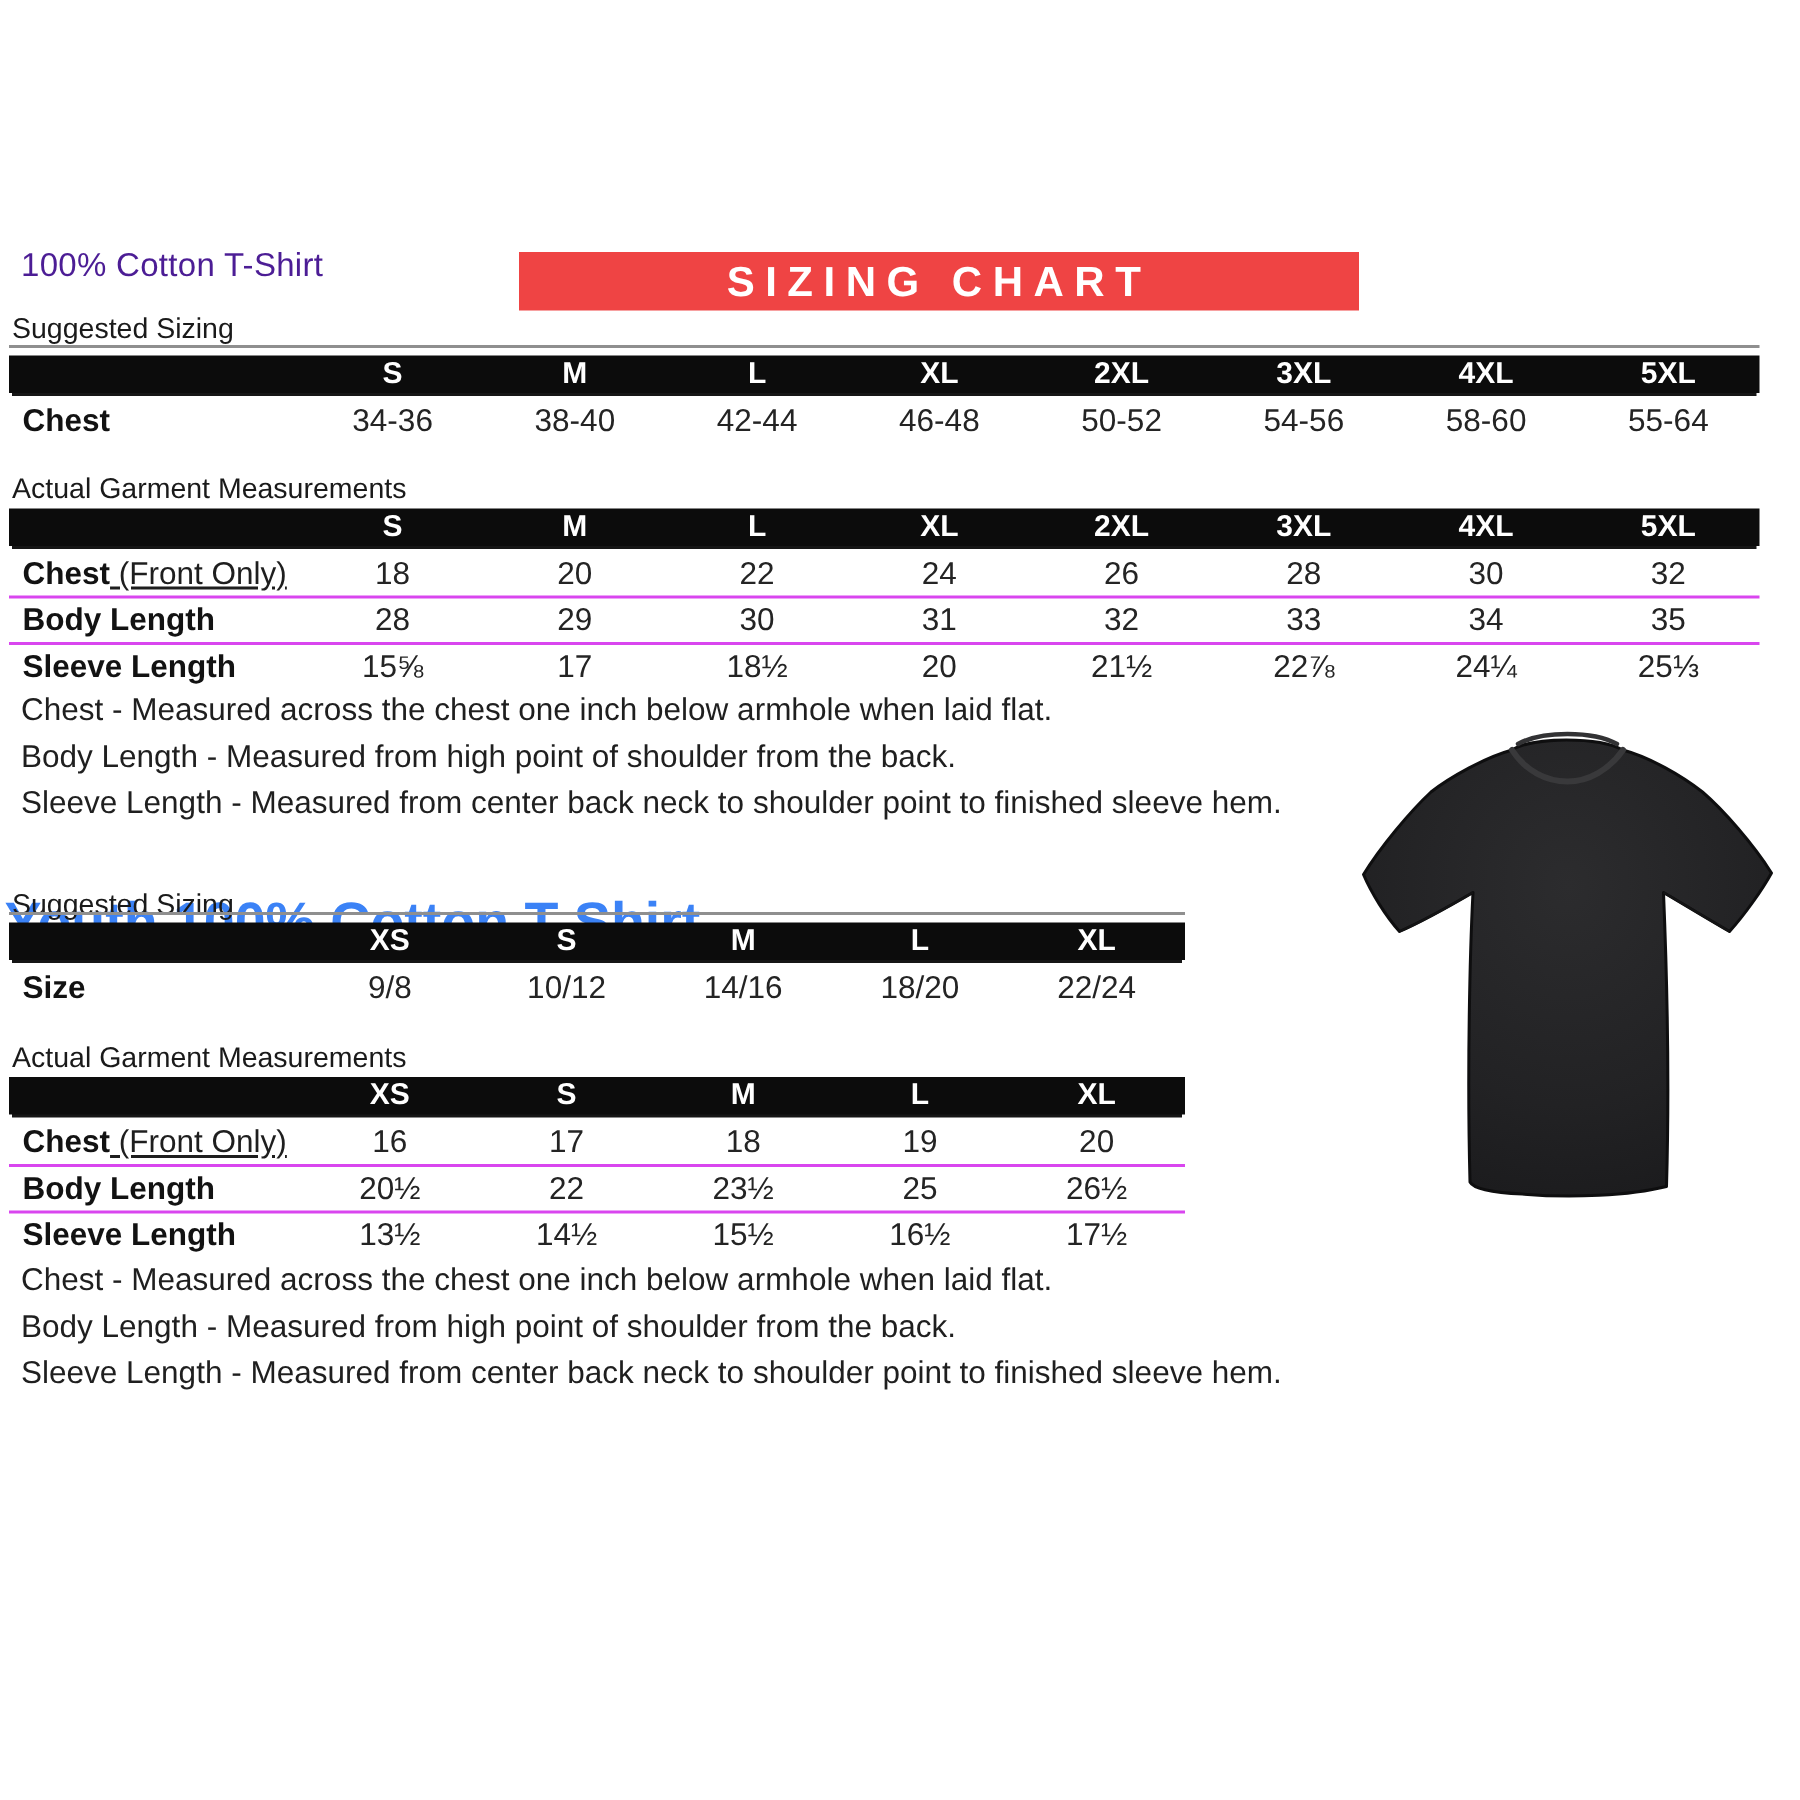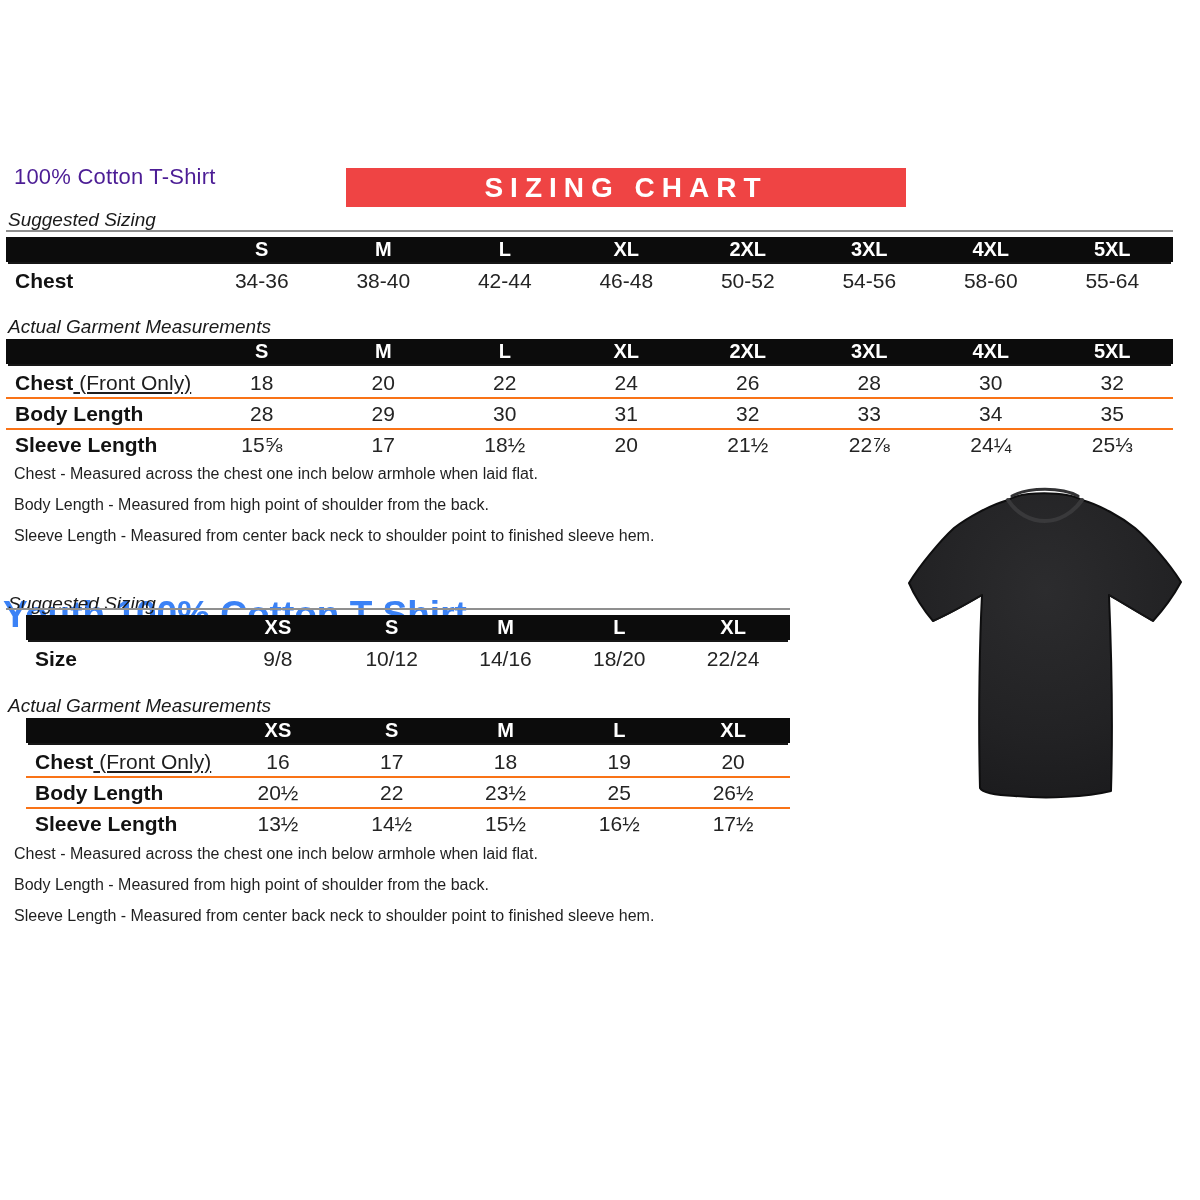--- a/index.html
+++ b/index.html
@@ -9,40 +9,40 @@
   }
   .abs{position:absolute;}
 
   .page-title{left:14px;top:164px;font-size:22px;font-weight:400;letter-spacing:0.2px;color:#4c1d95;}
   .banner{
     left:346px;top:168px;width:560px;height:39px;background:#ef4444;
     display:flex;align-items:center;justify-content:center;
   }
   .banner span{color:#ffffff;font-weight:700;font-size:28px;letter-spacing:7px;}
 
-  .section-label{font-size:19px;color:#1a1a1a;font-style:italic;}
+  .section-label{font-size:19px;color:#1a1a1a;}
   .youth-title{left:3px;top:546px;font-size:37px;font-weight:700;color:#3b82f6;margin-top:48px;}
 
   .table{position:absolute;}
   .table.with-rule::before{content:"";display:block;height:2px;background:#8f8f8f;margin-bottom:5px;}
   .thead,.trow{display:grid;align-items:center;}
   .table-adult .thead,.table-adult .trow{grid-template-columns:195px repeat(8,1fr);}
-  .table-youth .thead,.table-youth .trow{grid-template-columns:195px repeat(5,1fr);margin-left:20px;}
+  .table-youth .thead,.table-youth .trow{grid-template-columns:195px repeat(5,1fr);}
   .thead{
     background:#0c0c0c;color:#ffffff;font-weight:700;font-size:20px;height:25px;
     box-shadow:0 4px 0 -2px #161616;margin-bottom:4px;
   }
   .thead .cell{text-align:center;}
   .trow{height:29px;font-size:21px;color:#242424;}
   .trow .cell{text-align:center;}
   .cell.label{text-align:left;padding-left:9px;font-weight:700;color:#121212;white-space:nowrap;}
   .cell.label .suffix{font-weight:400;color:#1e1e1e;text-decoration:underline;}
-  .trow + .trow{border-top:2px solid #f97316;}
-
-  .notes{font-size:16px;color:#1f1f1f;line-height:31px;}
+  .trow + .trow{border-top:2px solid #d946ef;}
+
+  .notes{font-size:21px;color:#1f1f1f;line-height:31px;}
   .notes div{white-space:nowrap;}
 
   .tshirt-wrap{left:896px;top:482px;width:298px;height:332px;}
 </style>
 </head>
 <body>
 
 <div class="abs page-title">100% Cotton T-Shirt</div>
 
 <div class="abs banner">

